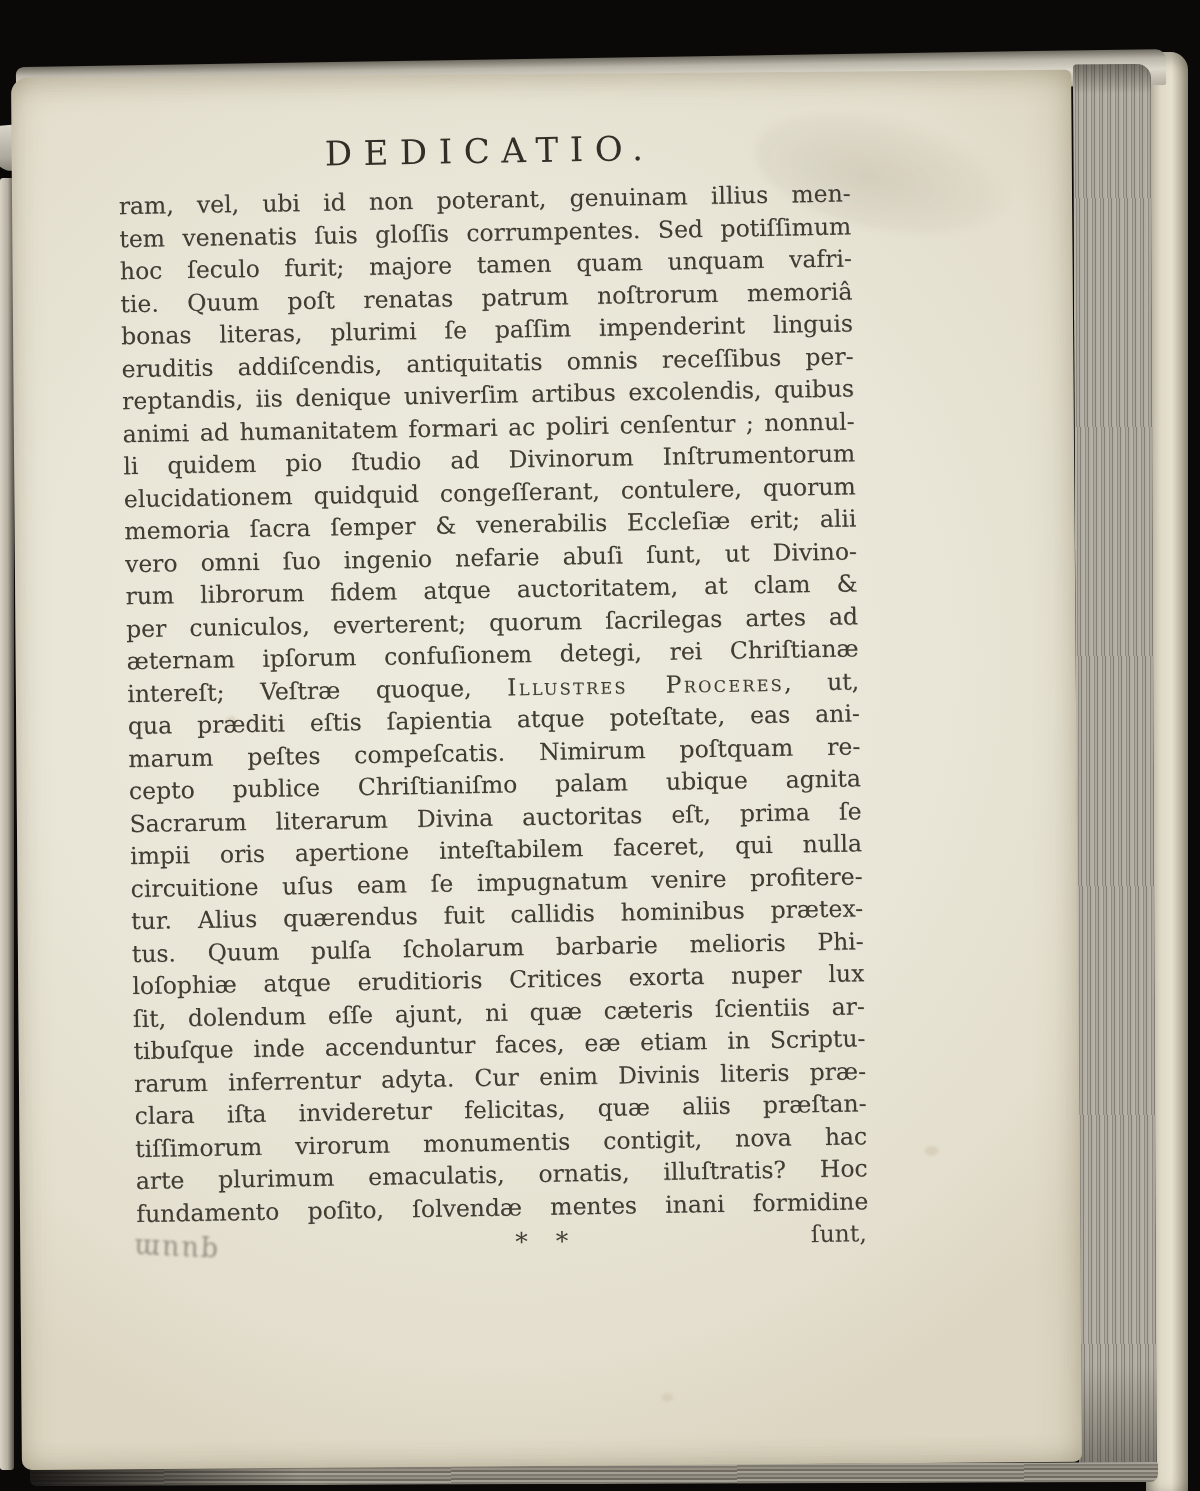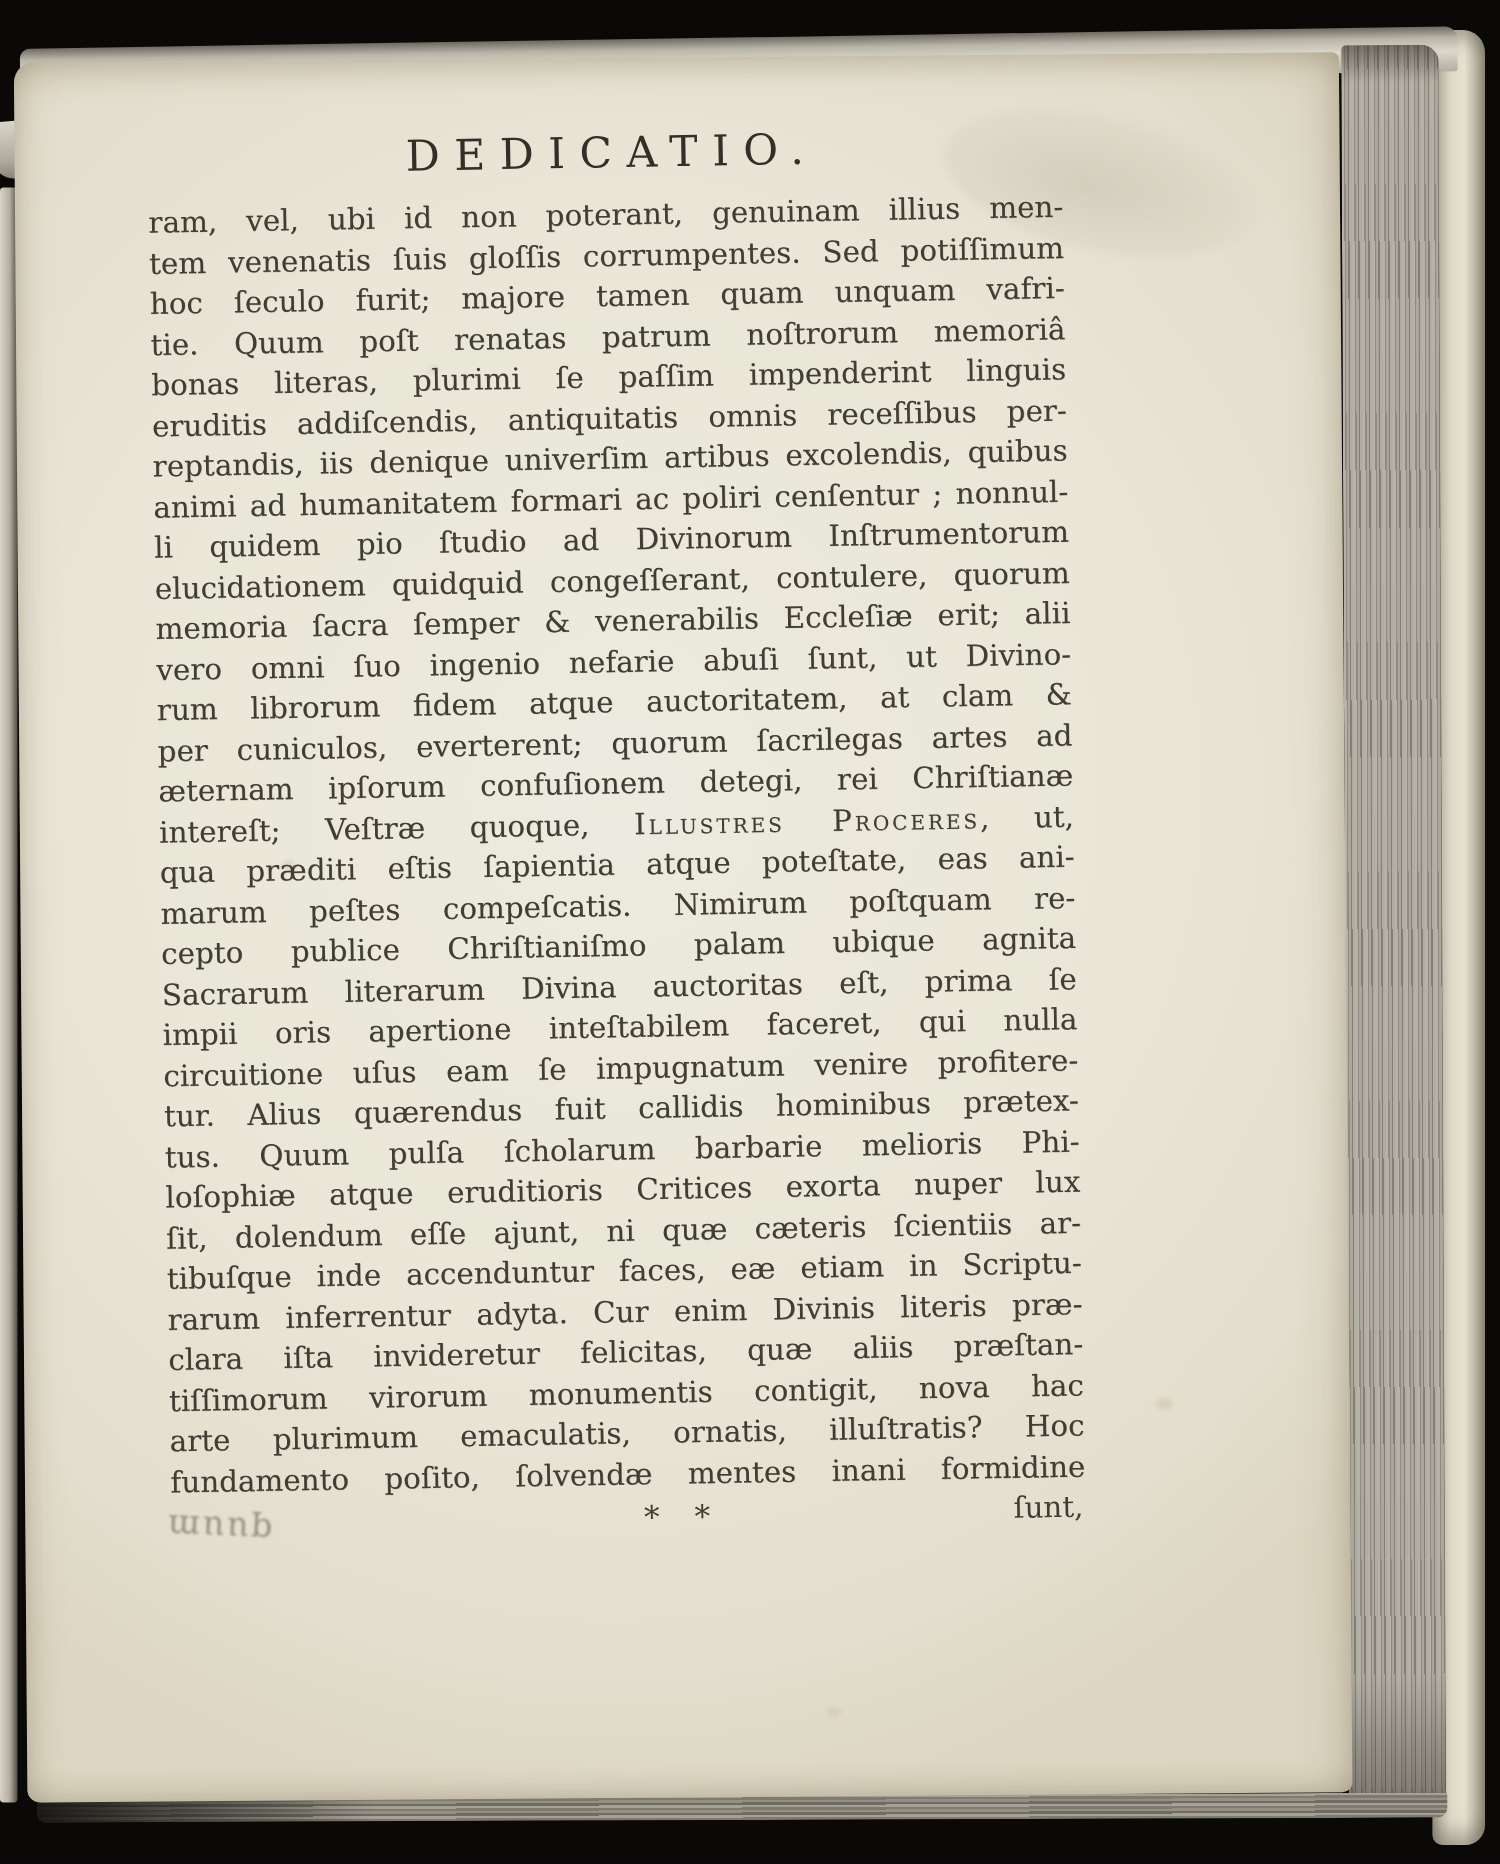--- a/index.html
+++ b/index.html
@@ -1,21 +1,21 @@
 <!DOCTYPE html>
 <html><head>
 <meta charset="utf-8">
 <style>
   html,body{margin:0;padding:0;}
   body{
     width:1200px;height:1491px;overflow:hidden;position:relative;
     background:#0b0908;
     font-family:"DejaVu Serif","Liberation Serif",serif;
   }
-  .scene{position:absolute;inset:0;}
+  .scene{position:absolute;inset:0;margin-top:28px;}
 
   
   .left-sliver{
     position:absolute;left:0;top:150px;width:14px;height:1292px;z-index:1;
     background:linear-gradient(90deg,#d8d3c4 0%,#b3ae9f 55%,#514d45 100%);
     border-radius:3px;
   }
   
   .head-band{
     position:absolute;left:16px;top:30px;width:1150px;height:36px;z-index:2;

